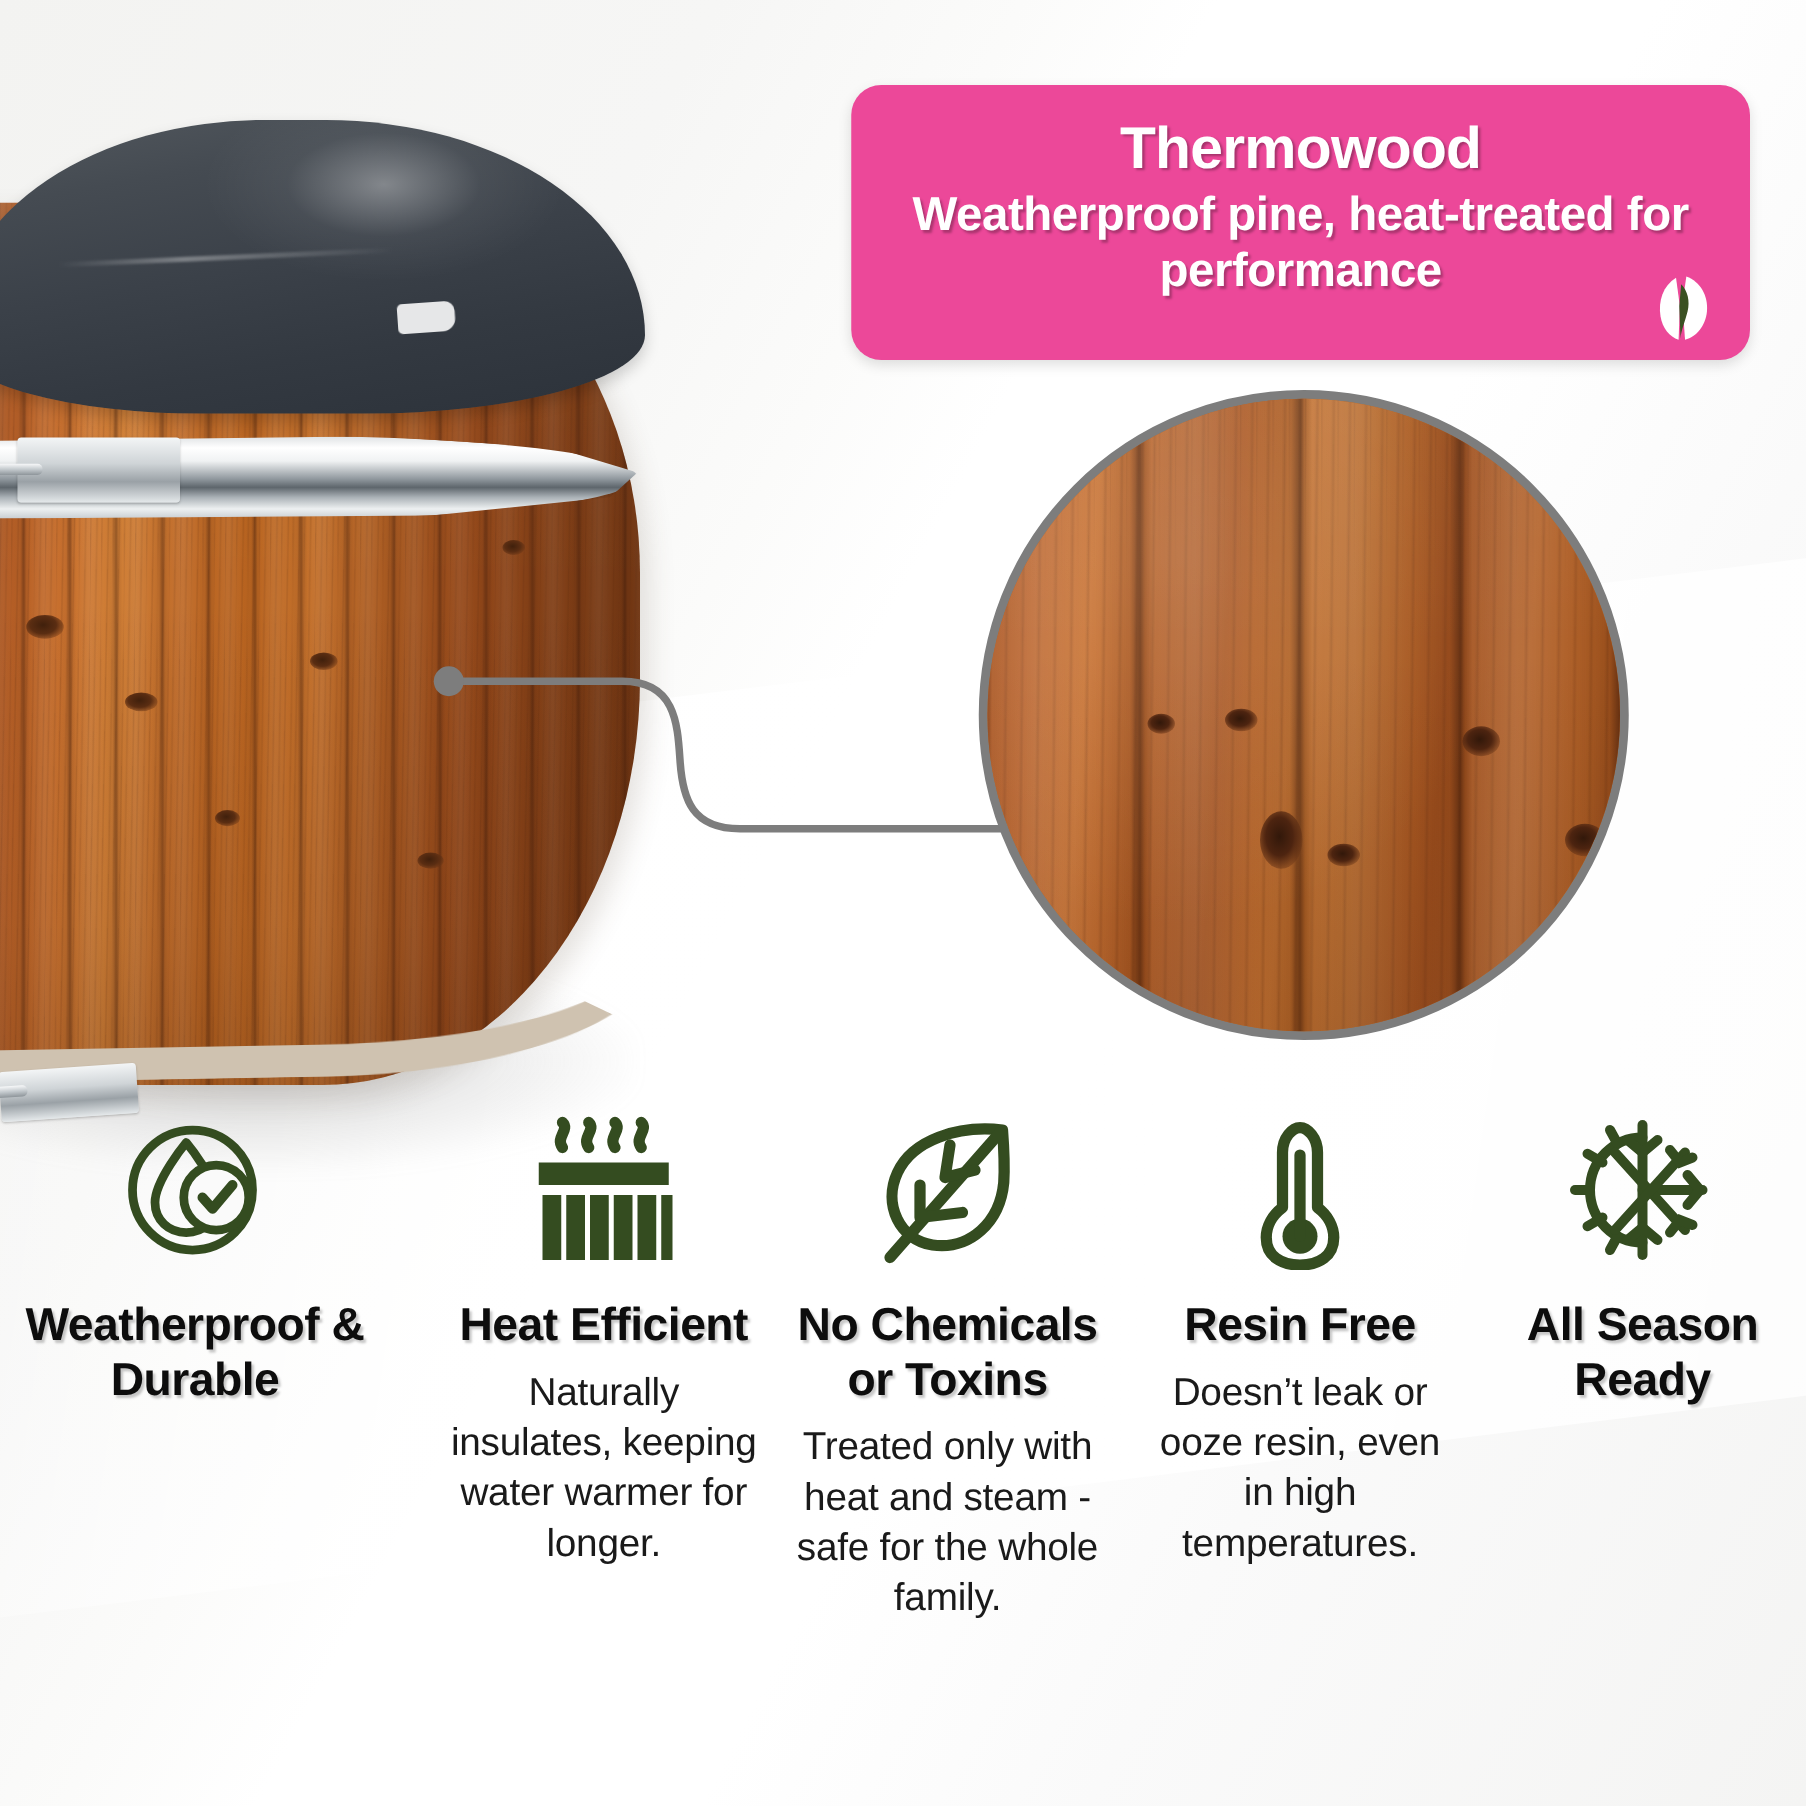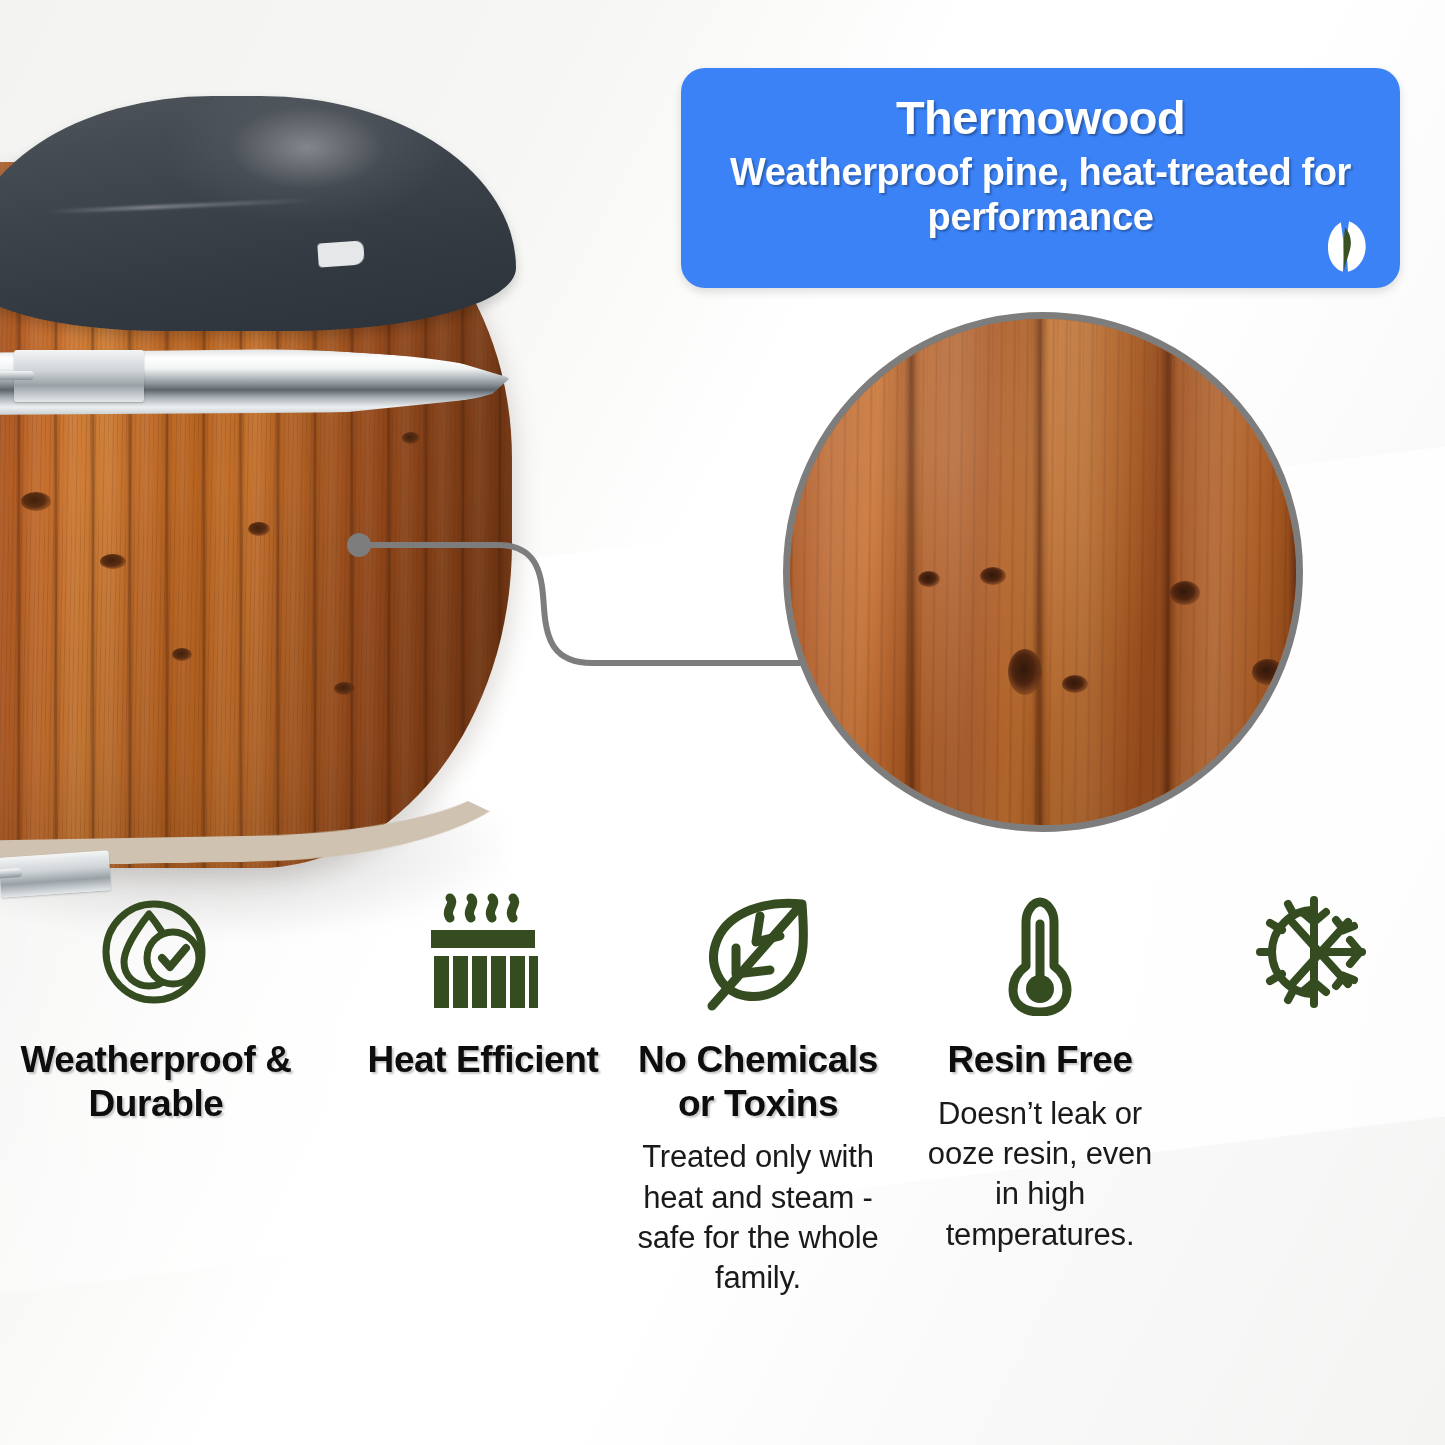--- a/index.html
+++ b/index.html
@@ -196,21 +196,21 @@
     border-radius: 4px;
   }
 
   
   .badge {
     position: absolute;
     left: 681px;
     top: 68px;
     width: 719px;
     height: 220px;
-    background: #3b82f6;
+    background: #ec4899;
     border-radius: 24px;
     box-shadow: 0 4px 10px rgba(0,0,0,0.13);
     overflow: hidden;
   }
   .badge-title {
     position: absolute;
     left: 0; right: 0;
     top: 22px;
     text-align: center;
     color: #ffffff;
@@ -436,20 +436,21 @@
             <rect x="15" y="66" width="15" height="52"></rect>
             <rect x="34" y="66" width="15" height="52"></rect>
             <rect x="53" y="66" width="15" height="52"></rect>
             <rect x="72" y="66" width="15" height="52"></rect>
             <rect x="91" y="66" width="15" height="52"></rect>
             <rect x="110" y="66" width="9" height="52"></rect>
           </g>
         </svg>
       </div>
       <div class="f-title">Heat Efficient</div>
+      <div class="f-desc">Naturally insulates, keeping water warmer for longer.</div>
     </div>
 
     <div class="feature" style="left:618px; width:280px;">
       <div class="f-icon">
         <svg width="124" height="124" viewBox="0 0 124 124">
           <g fill="none" stroke="#344C20" stroke-width="9" stroke-linecap="round" stroke-linejoin="round">
             <path d="M106 14 C70 10 34 22 22 48 C10 74 24 102 50 106 C80 110 104 88 107 56 C108 40 106 14 106 14 Z"></path>
             <path d="M16 116 L104 16"></path>
             <path d="M64 26 L60 52 L84 46"></path>
             <path d="M40 58 L40 84 L74 80"></path>
@@ -491,16 +492,17 @@
             <path d="M40 94 L96 32"></path>
 
             <path d="M50 22 L62 32 L74 22"></path>
             <path d="M50 102 L62 92 L74 102"></path>
             <path d="M98 50 L108 62 L98 74"></path>
             <path d="M84 30 L92 40 L102 36"></path>
             <path d="M84 96 L92 86 L102 90"></path>
           </g>
         </svg>
       </div>
+      <div class="f-title">All Season Ready</div>
     </div>
 
   </div>
 </div>
 
 </body></html>

